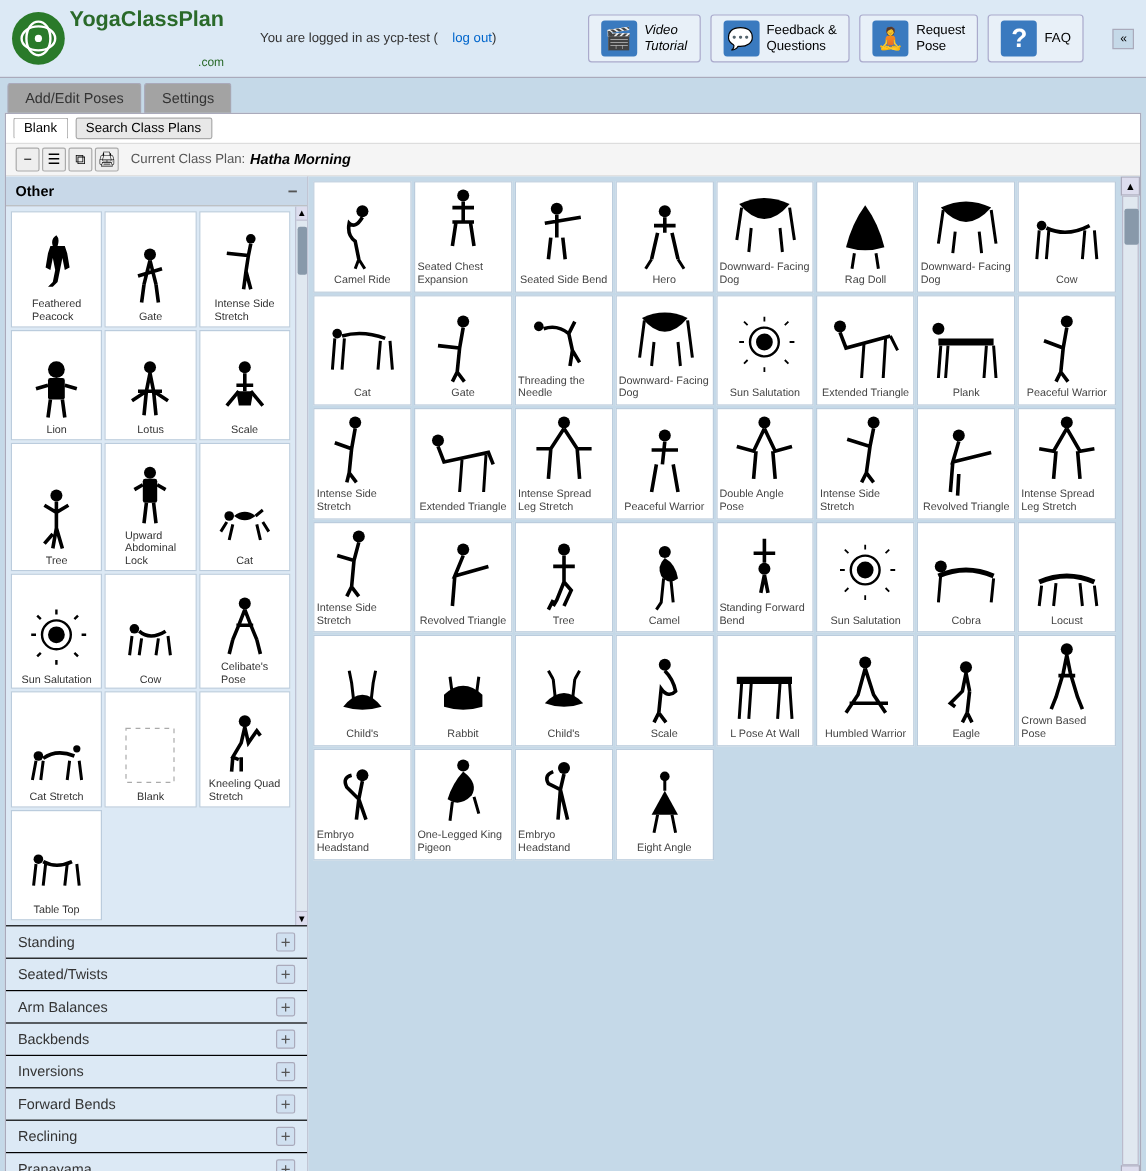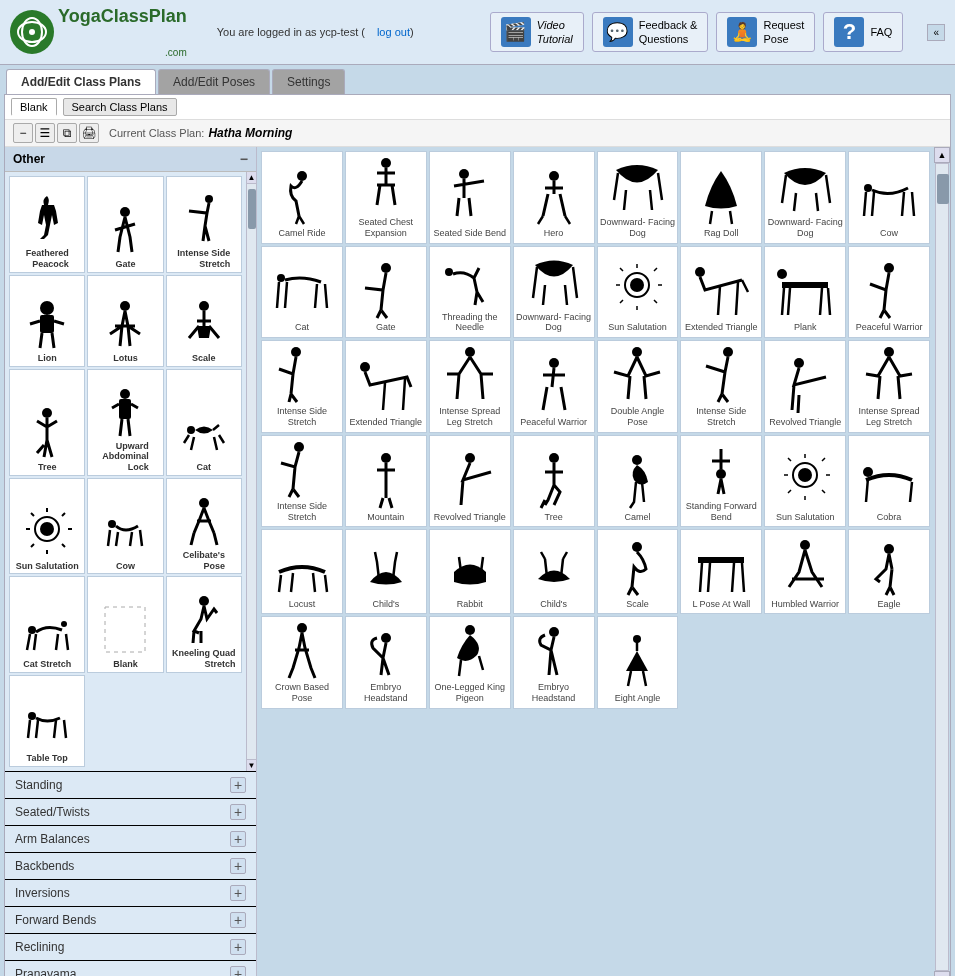--- a/index.html
+++ b/index.html
@@ -36,32 +36,32 @@
 
     
     .content { display: flex; height: 840px; }
 
     
     .left-panel { width: 252px; min-width: 252px; border-right: 1px solid #bbc; display: flex; flex-direction: column; overflow: hidden; background: #dce9f5; }
     .category-header { display: flex; align-items: center; justify-content: space-between; padding: 4px 8px; background: #c8d8e8; border-bottom: 1px solid #bbb; font-size: 12px; font-weight: bold; }
     .category-header .minus { cursor: pointer; color: #555; font-size: 14px; }
     .pose-grid { display: grid; grid-template-columns: repeat(3, 1fr); gap: 2px; padding: 4px; overflow-y: auto; flex: 1; background: #dce9f5; }
     .pose-cell { display: flex; flex-direction: column; align-items: center; justify-content: flex-end; padding: 2px; border: 1px solid #bcd; background: white; min-height: 80px; cursor: pointer; }
-    .pose-name { font-size: 9px; text-align: right; color: #333; margin-top: 2px; line-height: 1.2; font-weight: bold; }
+    .pose-name { font-size: 9px; text-align: left; color: #333; margin-top: 2px; line-height: 1.2; }
     
     
     .category-list { background: #dce9f5; }
     .category-item { display: flex; align-items: center; justify-content: space-between; padding: 5px 10px; border-top: 1px solid #000000; font-size: 12px; cursor: pointer; color: #333; }
     .category-plus { font-size: 14px; color: #555; width: 16px; height: 16px; background: #d0e0f0; border: 1px solid #aab; border-radius: 2px; display: flex; align-items: center; justify-content: center; }
 
     
     .right-panel { flex: 1; overflow: hidden; position: relative; background: #c5d9e8; display: flex; }
     .pose-main-grid { flex: 1; overflow-y: auto; padding: 4px; display: grid; grid-template-columns: repeat(8, 1fr); gap: 2px; align-content: start; }
     .pose-main-cell { display: flex; flex-direction: column; align-items: center; justify-content: flex-end; padding: 3px 2px 4px; border: 1px solid #bcd; background: white; min-height: 85px; cursor: pointer; }
-    .pose-main-name { font-size: 9px; text-align: center; color: #444; margin-top: 2px; line-height: 1.2; }
+    .pose-main-name { font-size: 9px; text-align: left; color: #444; margin-top: 2px; line-height: 1.2; }
     .scrollbar-area { width: 16px; background: #c5d9e8; display: flex; flex-direction: column; align-items: center; }
     .scroll-up { width: 16px; height: 16px; background: #dde; border: 1px solid #aab; display: flex; align-items: center; justify-content: center; font-size: 9px; cursor: pointer; }
     .scroll-track { flex: 1; background: #e0e8f0; width: 14px; border: 1px solid #bbc; position: relative; }
     .scroll-thumb { width: 12px; height: 30px; background: #8899aa; border-radius: 2px; position: absolute; top: 10px; left: 1px; }
     .scroll-down { width: 16px; height: 16px; background: #dde; border: 1px solid #aab; display: flex; align-items: center; justify-content: center; font-size: 9px; cursor: pointer; }
 
     
     .sil { fill: black; }
   </style>
 </head>
@@ -100,21 +100,20 @@
     </div>
     <div class="header-btn">
       <div class="header-btn-icon faq" style="font-size:22px;font-weight:bold;color:white;background:#3a7abf;width:30px;height:30px;display:flex;align-items:center;justify-content:center;border-radius:3px;">?</div>
       <div style="font-size:11px;">FAQ</div>
     </div>
   </div>
   <div class="tab-collapse" style="margin-left:4px;">«</div>
 </div>
 
 <div class="tabs">
-  <div class="tab active">Add/Edit Class Plans</div>
   <div class="tab">Add/Edit Poses</div>
   <div class="tab">Settings</div>
 </div>
 
 <div class="main">
 
   <div class="toolbar">
     <button class="tool-btn active">Blank</button>
     <button class="tool-btn">Search Class Plans</button>
   </div>
@@ -521,27 +520,20 @@
           <svg width="62" height="60" viewBox="0 0 62 60">
               <circle cx="28" cy="8" r="5" fill="black"></circle>
               <path d="M28 13 L24 28 L10 24 M24 28 L22 50 M22 50 L18 58 M22 50 L28 58" stroke="black" stroke-width="3" fill="none"></path>
             </svg>
           <div class="pose-main-name">Intense Side
 Stretch</div>
         </div>
         <div class="pose-main-cell">
           <svg width="62" height="60" viewBox="0 0 62 60">
               <circle cx="31" cy="8" r="5" fill="black"></circle>
-              <path d="M31 13 L31 48 M22 20 L40 20 M28 48 L25 58 M34 48 L37 58" stroke="black" stroke-width="3" fill="none"></path>
-            </svg>
-          <div class="pose-main-name">Mountain</div>
-        </div>
-        <div class="pose-main-cell">
-          <svg width="62" height="60" viewBox="0 0 62 60">
-              <circle cx="31" cy="8" r="5" fill="black"></circle>
               <path d="M31 13 L24 30 L52 22 M24 30 L22 55" stroke="black" stroke-width="3" fill="none"></path>
             </svg>
           <div class="pose-main-name">Revolved
 Triangle</div>
         </div>
         <div class="pose-main-cell">
           <svg width="62" height="60" viewBox="0 0 62 60">
               <circle cx="31" cy="8" r="5" fill="black"></circle>
               <path d="M31 13 L31 35 M22 22 L40 22 M31 35 L25 50 L22 55 M31 35 L37 42 L31 55 M22 50 L18 58" stroke="black" stroke-width="3" fill="none"></path>
             </svg>

